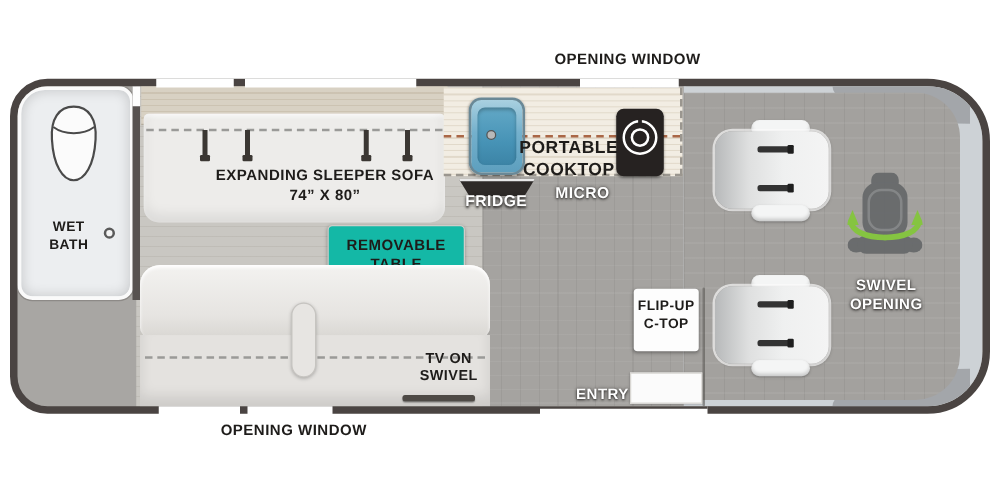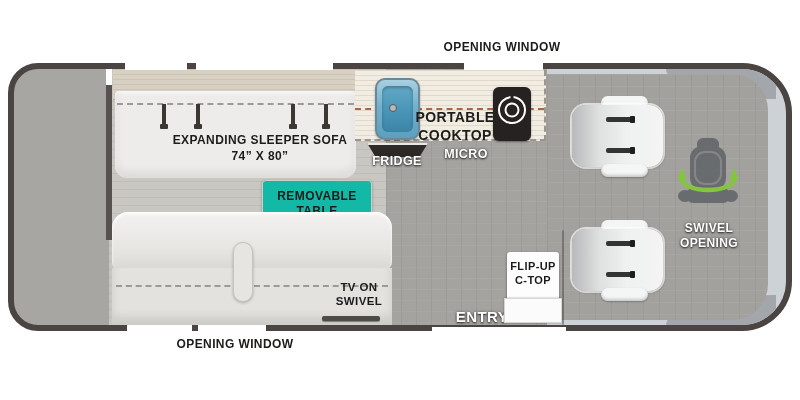--- a/index.html
+++ b/index.html
@@ -77,21 +77,21 @@
   .sink-basin{position:absolute;left:5px;top:6px;width:31px;height:46px;border-radius:6px;
        background:linear-gradient(180deg,#62a8c6 0%,#4793b6 60%,#3c84a6 100%);
        box-shadow:inset 0 2px 3px rgba(0,0,0,.25);}
   .faucet{position:absolute;left:12px;top:24px;width:8px;height:8px;border-radius:50%;
        background:#b9b9b9;border:1px solid #555;box-sizing:border-box;}
   .cooktop{position:absolute;left:479px;top:18px;width:38px;height:54px;background:#262221;
        border-radius:6px;box-shadow:0 1px 2px rgba(0,0,0,.4);}
   .fridge{position:absolute;left:353px;top:74px;width:61px;height:14px;background:#2e2a28;
        border-top:2px solid #e8e8e8;box-sizing:border-box;
        clip-path:polygon(0 0,100% 0,86% 100%,14% 100%);}
-  .flip-label{position:absolute;left:493px;top:183px;width:52px;height:50px;background:#fdfdfd;
+  .flip-label{position:absolute;left:493px;top:162px;width:52px;height:50px;background:#fdfdfd;
        border-radius:3px;box-shadow:0 1px 3px rgba(0,0,0,.35);}
   .flip-counter{position:absolute;left:490px;top:229px;width:58px;height:25px;background:#fbfbfb;
        border:1px solid #d8d6d2;box-sizing:border-box;box-shadow:0 0 2px rgba(0,0,0,.3);}
   .step-line{position:absolute;left:548px;top:161px;width:2px;height:95px;
        background:rgba(88,85,82,.55);border-radius:2px;}
   .tv{position:absolute;left:308px;top:247px;width:58px;height:5px;background:#4e4a46;border-radius:2px;
       box-shadow:0 1px 1px rgba(0,0,0,.4);}
   
   .chair{position:absolute;width:95px;height:81px;}
   .chair .body{position:absolute;left:2px;top:9px;width:91px;height:62px;border-radius:14px;
@@ -121,20 +121,31 @@
 
       <div class="floor-plank"></div>
       <div class="floor-gray"></div>
 
       <div class="cab">
         <div class="cab-wave-top"></div>
         <div class="cab-wave-bot"></div>
         <div class="cab-floor"></div>
       </div>
 
+      <div class="wetbath">
+        <svg width="48" height="72" viewBox="0 0 44 66" style="position:absolute;left:18px;top:10px;">
+          <path d="M22,3 C33,3 39,12 38,27 C37,46 30,57 22,57 C14,57 7,46 6,27 C5,12 11,3 22,3 Z" fill="#fbfbfb" stroke="#4a4a4a" stroke-width="1.6"></path>
+          <path d="M7,18 C15,24 29,24 37,18" fill="none" stroke="#4a4a4a" stroke-width="1.4"></path>
+        </svg>
+        <div class="lbl-black" style="left:6px;top:104px;width:64px;font-size:11px;">
+          <span>WET</span><br>
+          <span>BATH</span>
+        </div>
+        <div class="drain" style="left:66px;top:110px;"></div>
+      </div>
 
 
       <div class="divider"></div>
       <div class="divider-cap"></div>
 
       <div class="headboard"></div>
       <div class="sofa-top"></div>
       <div class="dash-line" style="left:103px;top:34px;width:237px;"></div>
       <div class="belt" style="left:148px;top:35px;"></div>
       <div class="belt" style="left:182px;top:35px;"></div>
@@ -180,21 +191,21 @@
         <div class="dash-line" style="left:4px;top:73px;width:272px;"></div>
         <div class="armrest"></div>
       </div>
 
       <div class="lbl-black" style="left:308px;top:211px;width:74px;font-size:11.5px;">
         <span>TV ON</span><br>
         <span>SWIVEL</span>
       </div>
       <div class="tv"></div>
 
-      <div class="lbl-white" style="left:428px;top:239px;width:80px;font-size:15px;">ENTRY</div>
+      <div class="lbl-white" style="left:428px;top:239px;width:80px;font-size:12px;">ENTRY</div>
 
       <div class="flip-label">
         <div class="lbl-black" style="left:0;top:8px;width:52px;font-size:11px;">
           <span>FLIP-UP</span><br>
           <span>C-TOP</span>
         </div>
       </div>
       <div class="flip-counter"></div>
       <div class="step-line"></div>
 

